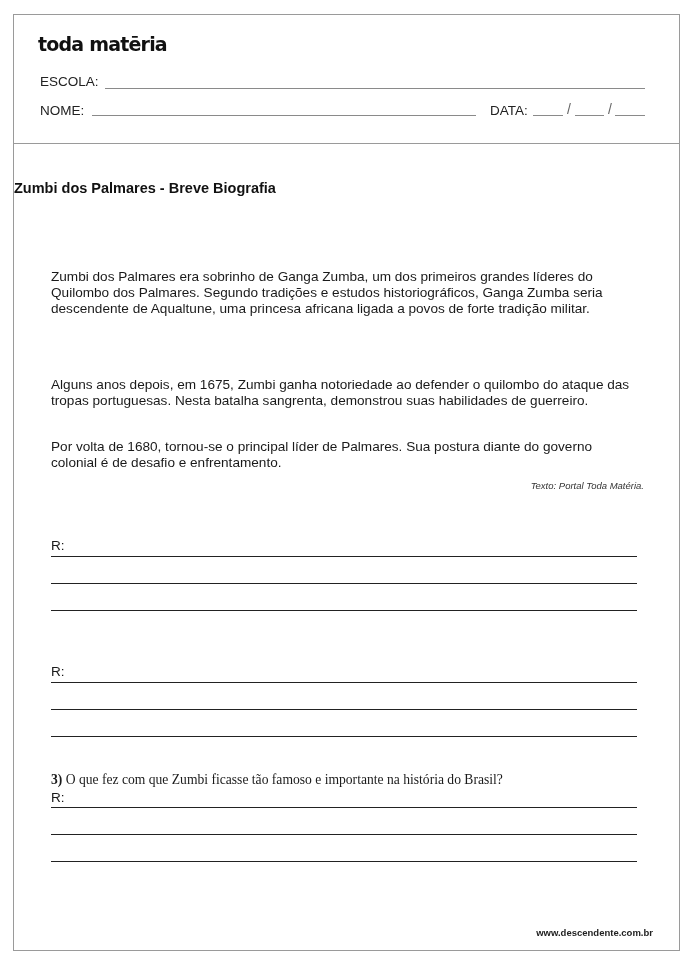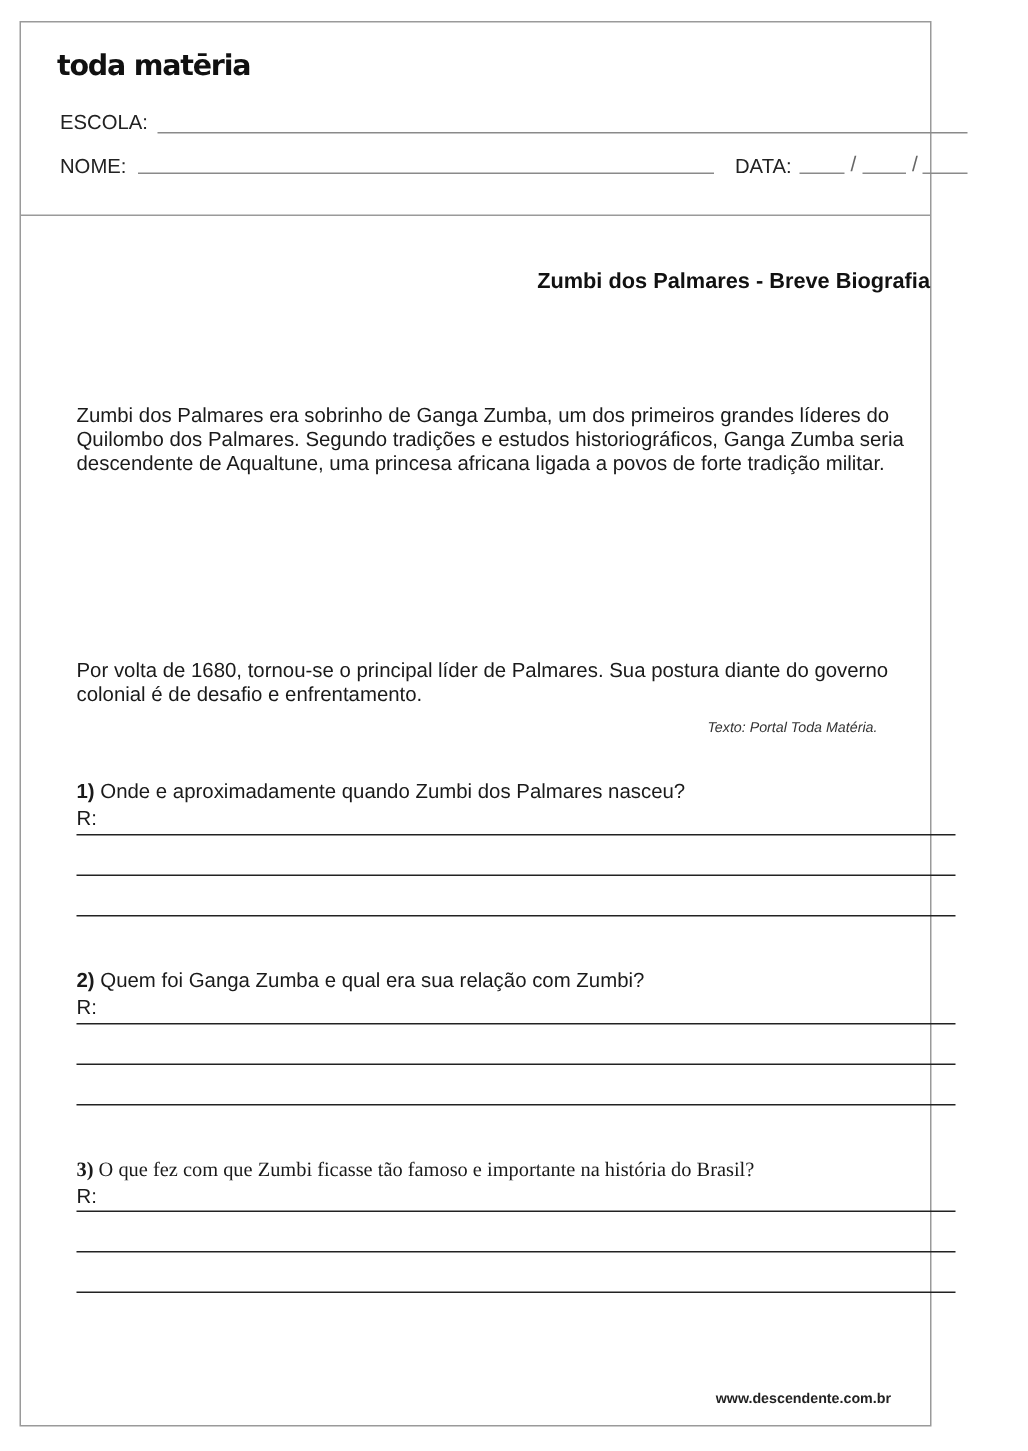--- a/index.html
+++ b/index.html
@@ -12,21 +12,21 @@
       height: 967px;
       position: relative;
       overflow: hidden;
       font-family: "Liberation Sans", "DejaVu Sans", sans-serif;
       color: #1a1a1a;
     }
     .page {
       position: absolute;
       left: 13px;
       top: 14px;
-      width: 608px;
+      width: 667px;
       height: 937px;
       border: 1.5px solid #9a9a9a;
       box-sizing: border-box;
     }
     .header {
       position: absolute;
       left: 0;
       top: 0;
       width: 100%;
       height: 129px;
@@ -56,21 +56,21 @@
     .slash {
       position: absolute;
       font-size: 14px;
       color: #666;
     }
     .title {
       position: absolute;
       left: 0;
       width: 100%;
       top: 165px;
-      text-align: right;
+      text-align: left;
       font-size: 14.5px;
       font-weight: 700;
       color: #111;
     }
     .para {
       position: absolute;
       left: 37px;
       width: 585px;
       font-size: 13.6px;
       line-height: 16px;
@@ -134,37 +134,30 @@
     <div class="field-line" style="left:519px; top:100px; width:30px;"></div>
     <div class="slash" style="left:553px; top:86px;">/</div>
     <div class="field-line" style="left:561px; top:100px; width:29px;"></div>
     <div class="slash" style="left:594px; top:86px;">/</div>
     <div class="field-line" style="left:601px; top:100px; width:30px;"></div>
   </div>
 
   <div class="title">Zumbi dos Palmares - Breve Biografia</div>
 
   <p class="para" style="top:254px;">Zumbi dos Palmares era sobrinho de Ganga Zumba, um dos primeiros grandes líderes do Quilombo dos Palmares. Segundo tradições e estudos historiográficos, Ganga Zumba seria descendente de Aqualtune, uma princesa africana ligada a povos de forte tradição militar.</p>
+  <p class="para" style="top:362px;">Alguns anos depois, em 1675, Zumbi ganha notoriedade ao defender o quilombo do ataque das tropas portuguesas. Nesta batalha sangrenta, demonstrou suas habilidades de guerreiro.</p>
   <p class="para" style="top:424px;">Por volta de 1680, tornou-se o principal líder de Palmares. Sua postura diante do governo colonial é de desafio e enfrentamento.</p>
 
   <div class="source">Texto: Portal Toda Matéria.</div>
 
-  <div class="question" style="top:505px;">
-    <b>1)</b>
-    <span>Onde e aproximadamente quando Zumbi dos Palmares nasceu?</span>
-  </div>
   <div class="r-label" style="top:523px;">R:</div>
   <div class="answer-line" style="top:541px;"></div>
   <div class="answer-line" style="top:568px;"></div>
   <div class="answer-line" style="top:595px;"></div>
 
-  <div class="question" style="top:631px;">
-    <b>2)</b>
-    <span>Quem foi Ganga Zumba e qual era sua relação com Zumbi?</span>
-  </div>
   <div class="r-label" style="top:649px;">R:</div>
   <div class="answer-line" style="top:667px;"></div>
   <div class="answer-line" style="top:694px;"></div>
   <div class="answer-line" style="top:721px;"></div>
 
   <div class="question" style="top:757px;font-family:Liberation Serif, serif;">
     <b>3)</b>
     <span>O que fez com que Zumbi ficasse tão famoso e importante na história do Brasil?</span>
   </div>
   <div class="r-label" style="top:775px;">R:</div>

